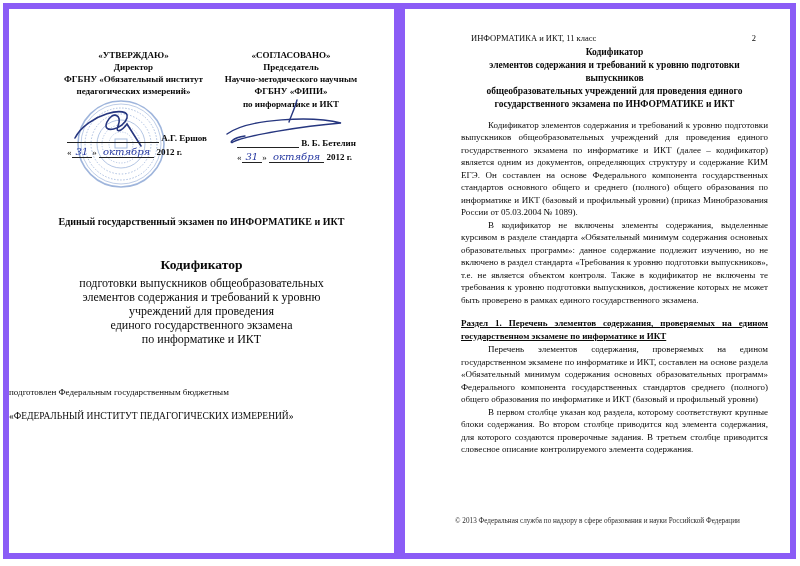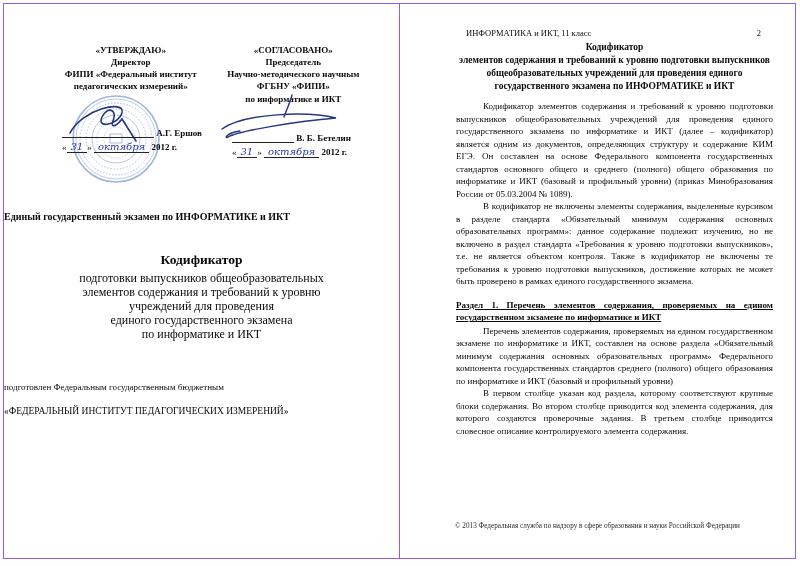--- a/index.html
+++ b/index.html
@@ -1,38 +1,38 @@
 <!DOCTYPE html>
 <html lang="ru"><head>
 <meta charset="utf-8">
 <style>
   html,body{margin:0;padding:0;background:#fff;}
   .canvas{position:relative;width:800px;height:566px;background:#fff;overflow:hidden;
           font-family:"Liberation Serif","DejaVu Serif",serif;color:#0a0a0a;}
-  .page{position:absolute;top:3px;height:556px;background:#fff;border:1px solid #8b5cf6;box-sizing:border-box;}
+  .page{position:absolute;top:3px;height:556px;background:#fff;border:6px solid #8b5cf6;box-sizing:border-box;}
   .page-left{left:3px;width:397px;}
   .page-right{left:399px;width:397px;}
 
   
   .approve-row{display:flex;padding:40px 18px 0 52px;}
   .approve-col{width:46%;text-align:center;font-weight:bold;font-size:9px;line-height:1.35;}
   .agree-col{width:54%;text-align:center;font-weight:bold;font-size:9px;line-height:1.35;}
 
   .sign-area{position:relative;height:92px;}
   .stamp{position:absolute;left:66px;top:-12px;width:92px;height:92px;opacity:.85;}
   .sig-block{position:absolute;font-size:9px;}
   .sig-block .name-row{white-space:nowrap;}
   .sig-line{display:inline-block;border-bottom:1px solid #222;height:10px;vertical-align:bottom;}
   .bold{font-weight:bold;}
   .date-row{margin-top:3px;white-space:nowrap;font-size:9px;}
   .hw{color:#2436a0;font-style:italic;font-family:"DejaVu Serif",serif;
       border-bottom:1px solid #222;padding:0 4px;font-size:10px;}
   .sig-svg{position:absolute;pointer-events:none;}
 
-  .exam-line{margin-top:14px;font-weight:bold;font-size:10px;}
+  .exam-line{margin-top:14px;text-align:center;font-weight:bold;font-size:10px;}
   .title-block{margin-top:30px;text-align:center;}
   .title-main{font-weight:bold;font-size:13.5px;margin-bottom:3px;}
   .title-sub{font-size:12px;line-height:1.18;}
   .prepared{margin-top:40px;font-size:9px;line-height:1.4;}
   .institute{margin-top:12px;font-size:9.5px;}
 
   
   .rp-inner{padding:24px 22px 0 56px;}
   .rp-header{display:flex;justify-content:space-between;font-size:8.5px;padding:0 12px 0 10px;}
   .rp-title{margin-top:3px;text-align:center;font-weight:bold;font-size:9.5px;line-height:1.38;}
@@ -44,21 +44,21 @@
 <body>
 
 <div class="canvas">
 
   <div class="page page-left">
 
     <div class="approve-row">
       <div class="approve-col">
         <div>«УТВЕРЖДАЮ»</div>
         <div>Директор</div>
-        <div>ФИПИ «Федеральный институт</div>
+        <div>ФГБНУ «Обязательный институт</div>
         <div>педагогических измерений»</div>
       </div>
       <div class="agree-col">
         <div>«СОГЛАСОВАНО»</div>
         <div>Председатель</div>
         <div>Научно-методического научным</div>
         <div>ФГБНУ «ФИПИ»</div>
         <div>по информатике и ИКТ</div>
       </div>
     </div>

